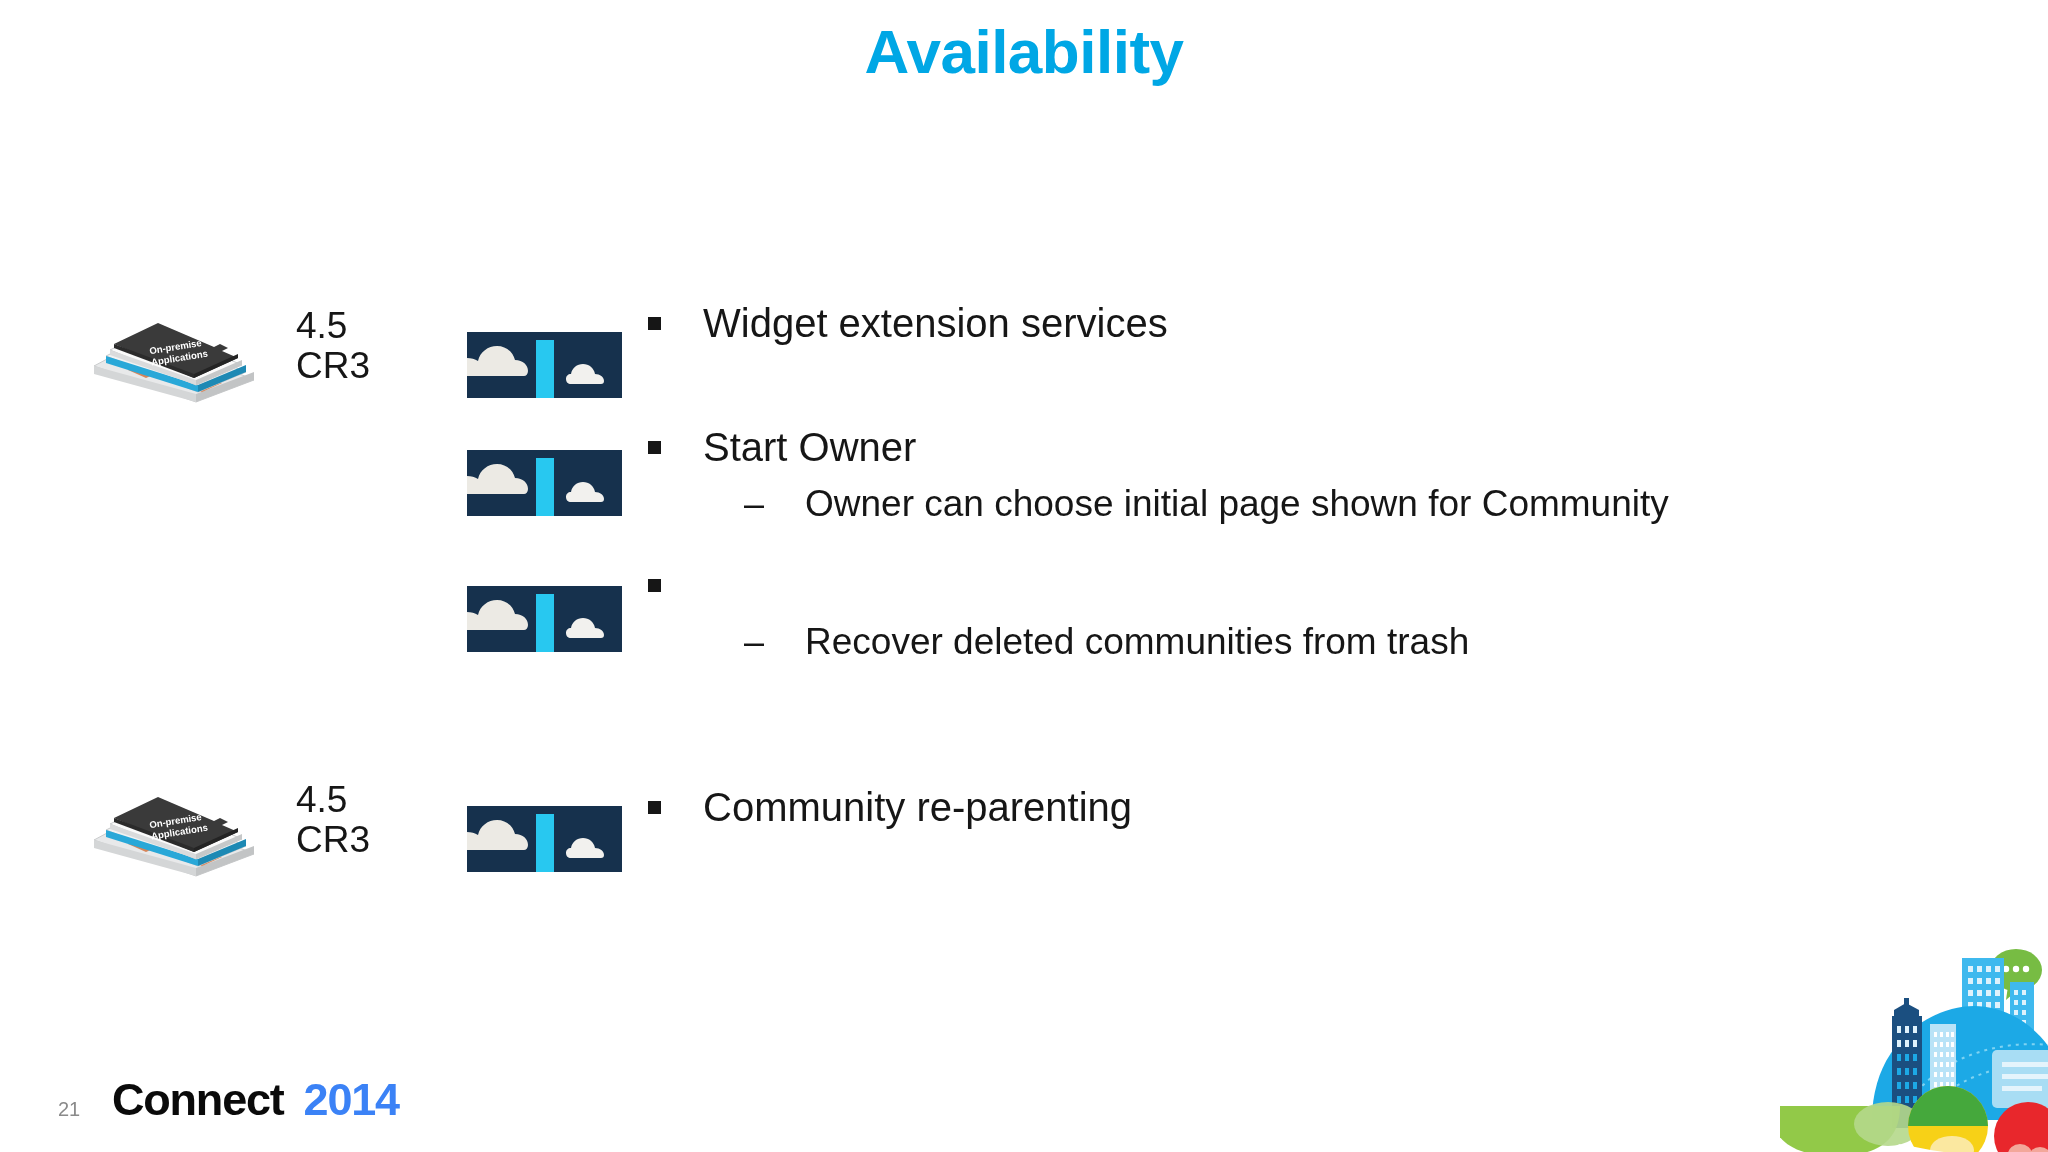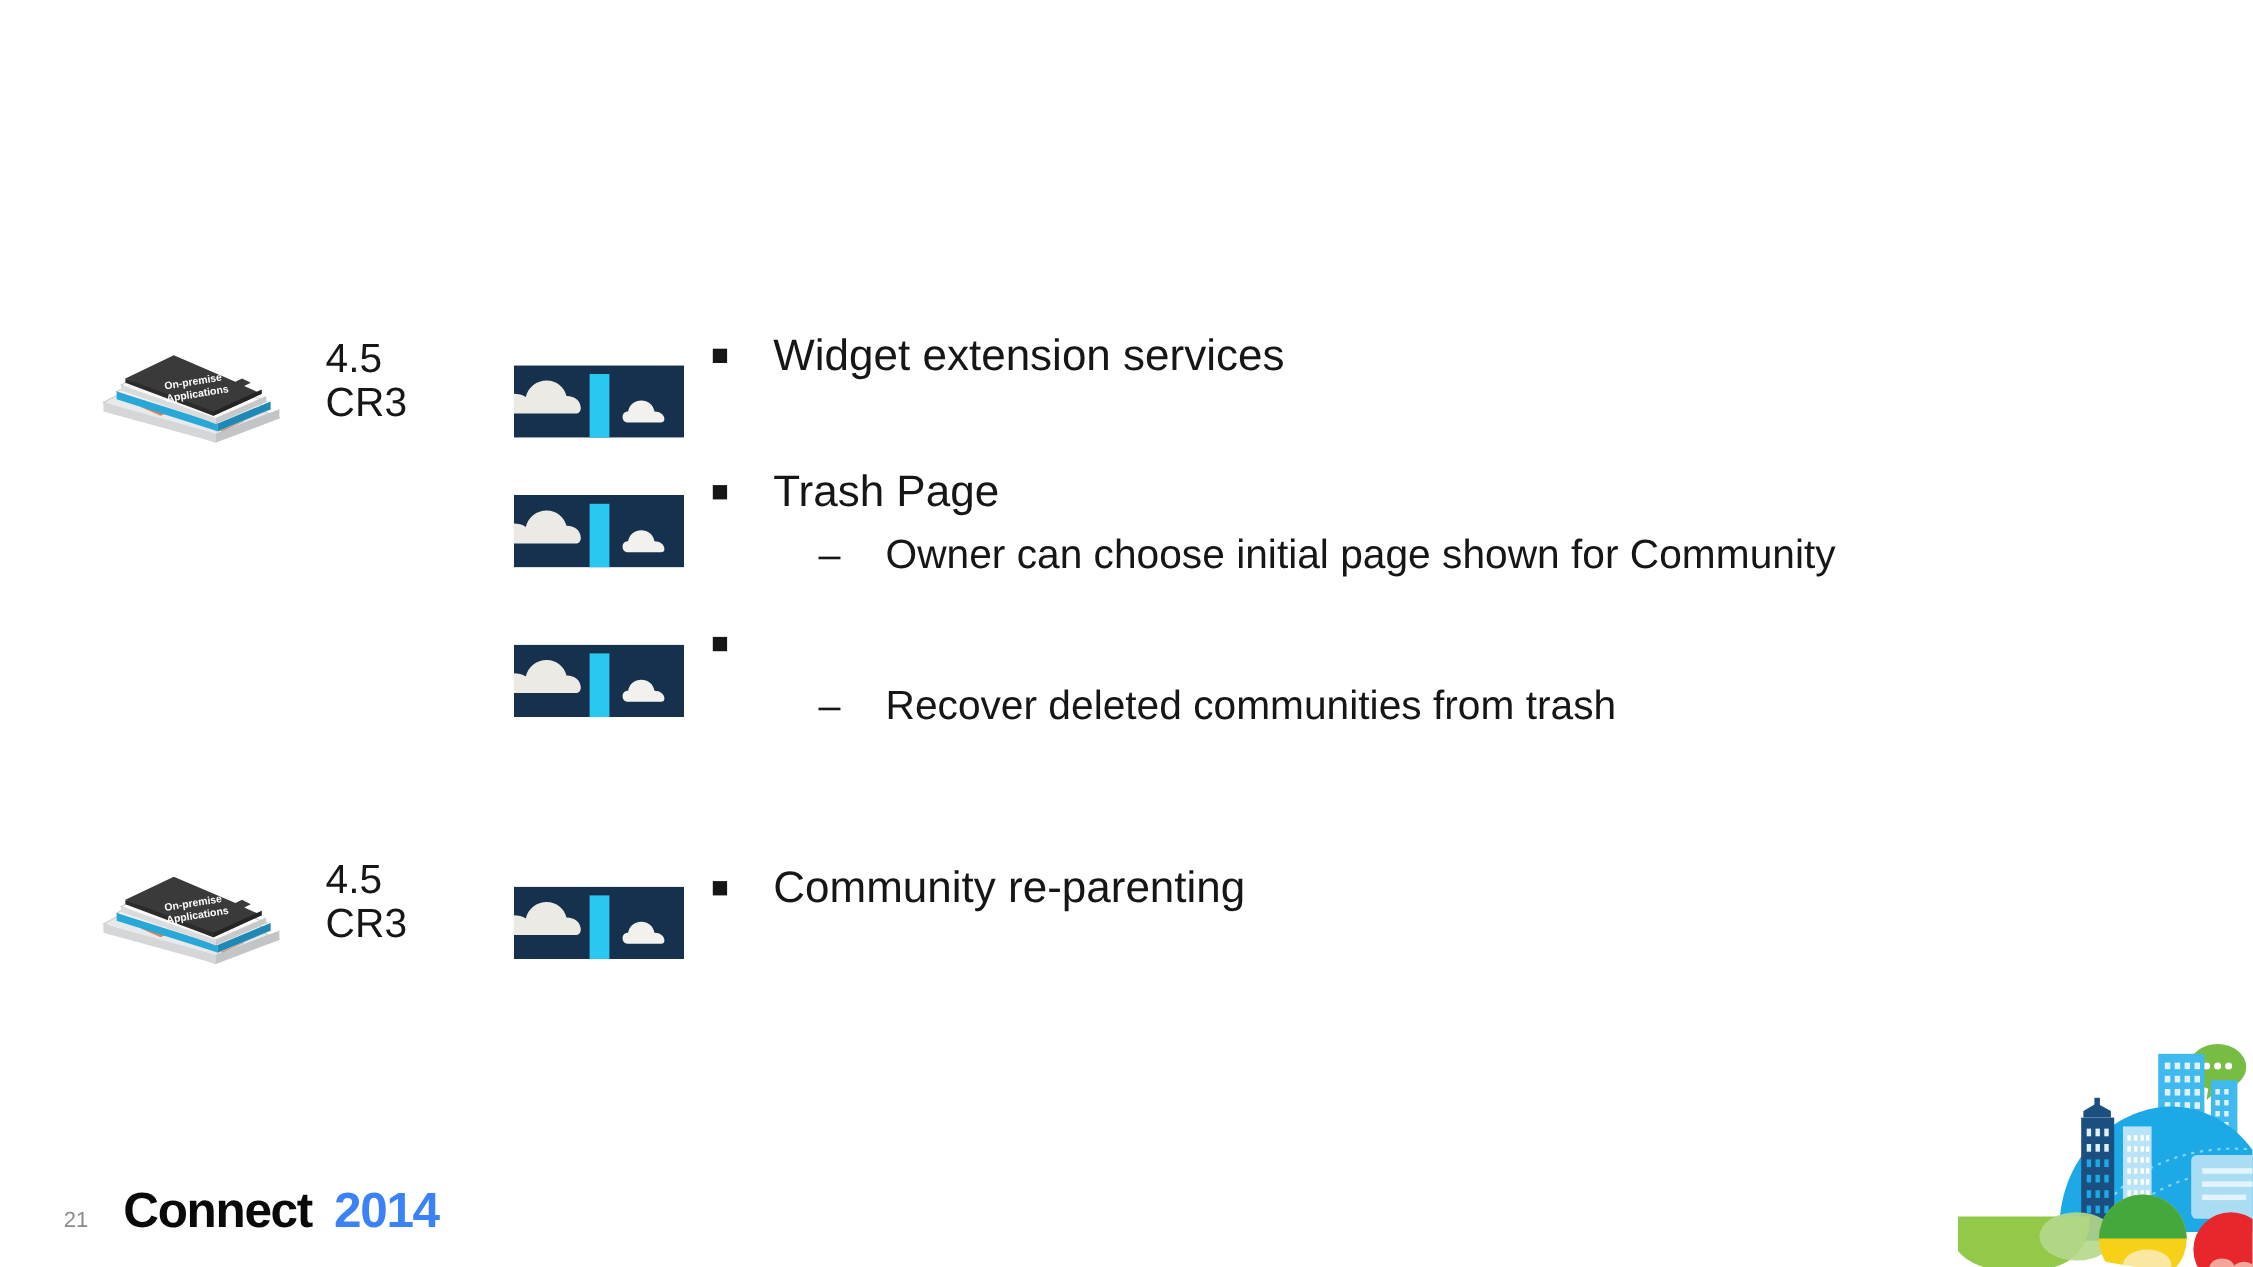--- a/index.html
+++ b/index.html
@@ -153,20 +153,21 @@
     overflow: hidden;
     pointer-events: none;
   }
   .corner-art svg { display: block; }
 </style>
 </head>
 <body>
 
 <div class="slide">
 
+  <div class="slide-title">Availability</div>
 
   <div class="row row-1">
 
     <div class="onprem" style="top:0px;">
       <svg class="onprem-svg" viewBox="0 0 172 108" xmlns="http://www.w3.org/2000/svg">
 
         <polygon points="6,66 62,36 166,80 108,102" fill="#e8e9ea" stroke="#c9cbcc" stroke-width="1"></polygon>
         <polygon points="6,66 6,74 108,102 108,94" fill="#d4d6d7"></polygon>
         <polygon points="108,94 108,102 166,80 166,72" fill="#c2c4c5"></polygon>
 
@@ -213,21 +214,21 @@
       <svg viewBox="0 0 155 66" xmlns="http://www.w3.org/2000/svg">
         <rect x="0" y="0" width="155" height="66" fill="#16314D"></rect>
         <path d="M0,44 L0,26 C4,26 8,27 11,29 C13,20 21,14 30,14 C39,14 46,20 48,28 C56,28 61,33 61,39 C61,42 59,44 57,44 Z" fill="#eceae4"></path>
         <rect x="69" y="8" width="18" height="58" fill="#28C8F0"></rect>
         <path d="M104,52 C101,52 99,50 99,47 C99,44 101,42 104,42 C105,36 110,32 116,32 C122,32 127,36 128,42 C133,42 137,45 137,49 C137,51 136,52 134,52 Z" fill="#f2f1ee"></path>
       </svg>
     </div>
 
     <div class="bullet-line" style="top:0px;">
       <span class="bullet-mark"></span>
-      <span class="bullet-text">Trash Page</span>
+      <span class="bullet-text">Start Owner</span>
     </div>
 
     <div class="sub-line" style="top:58px;">
       <span class="sub-mark">–</span>
       <span class="sub-text">Owner can choose initial page shown for Community</span>
     </div>
   </div>
 
   <div class="row row-3">
 

